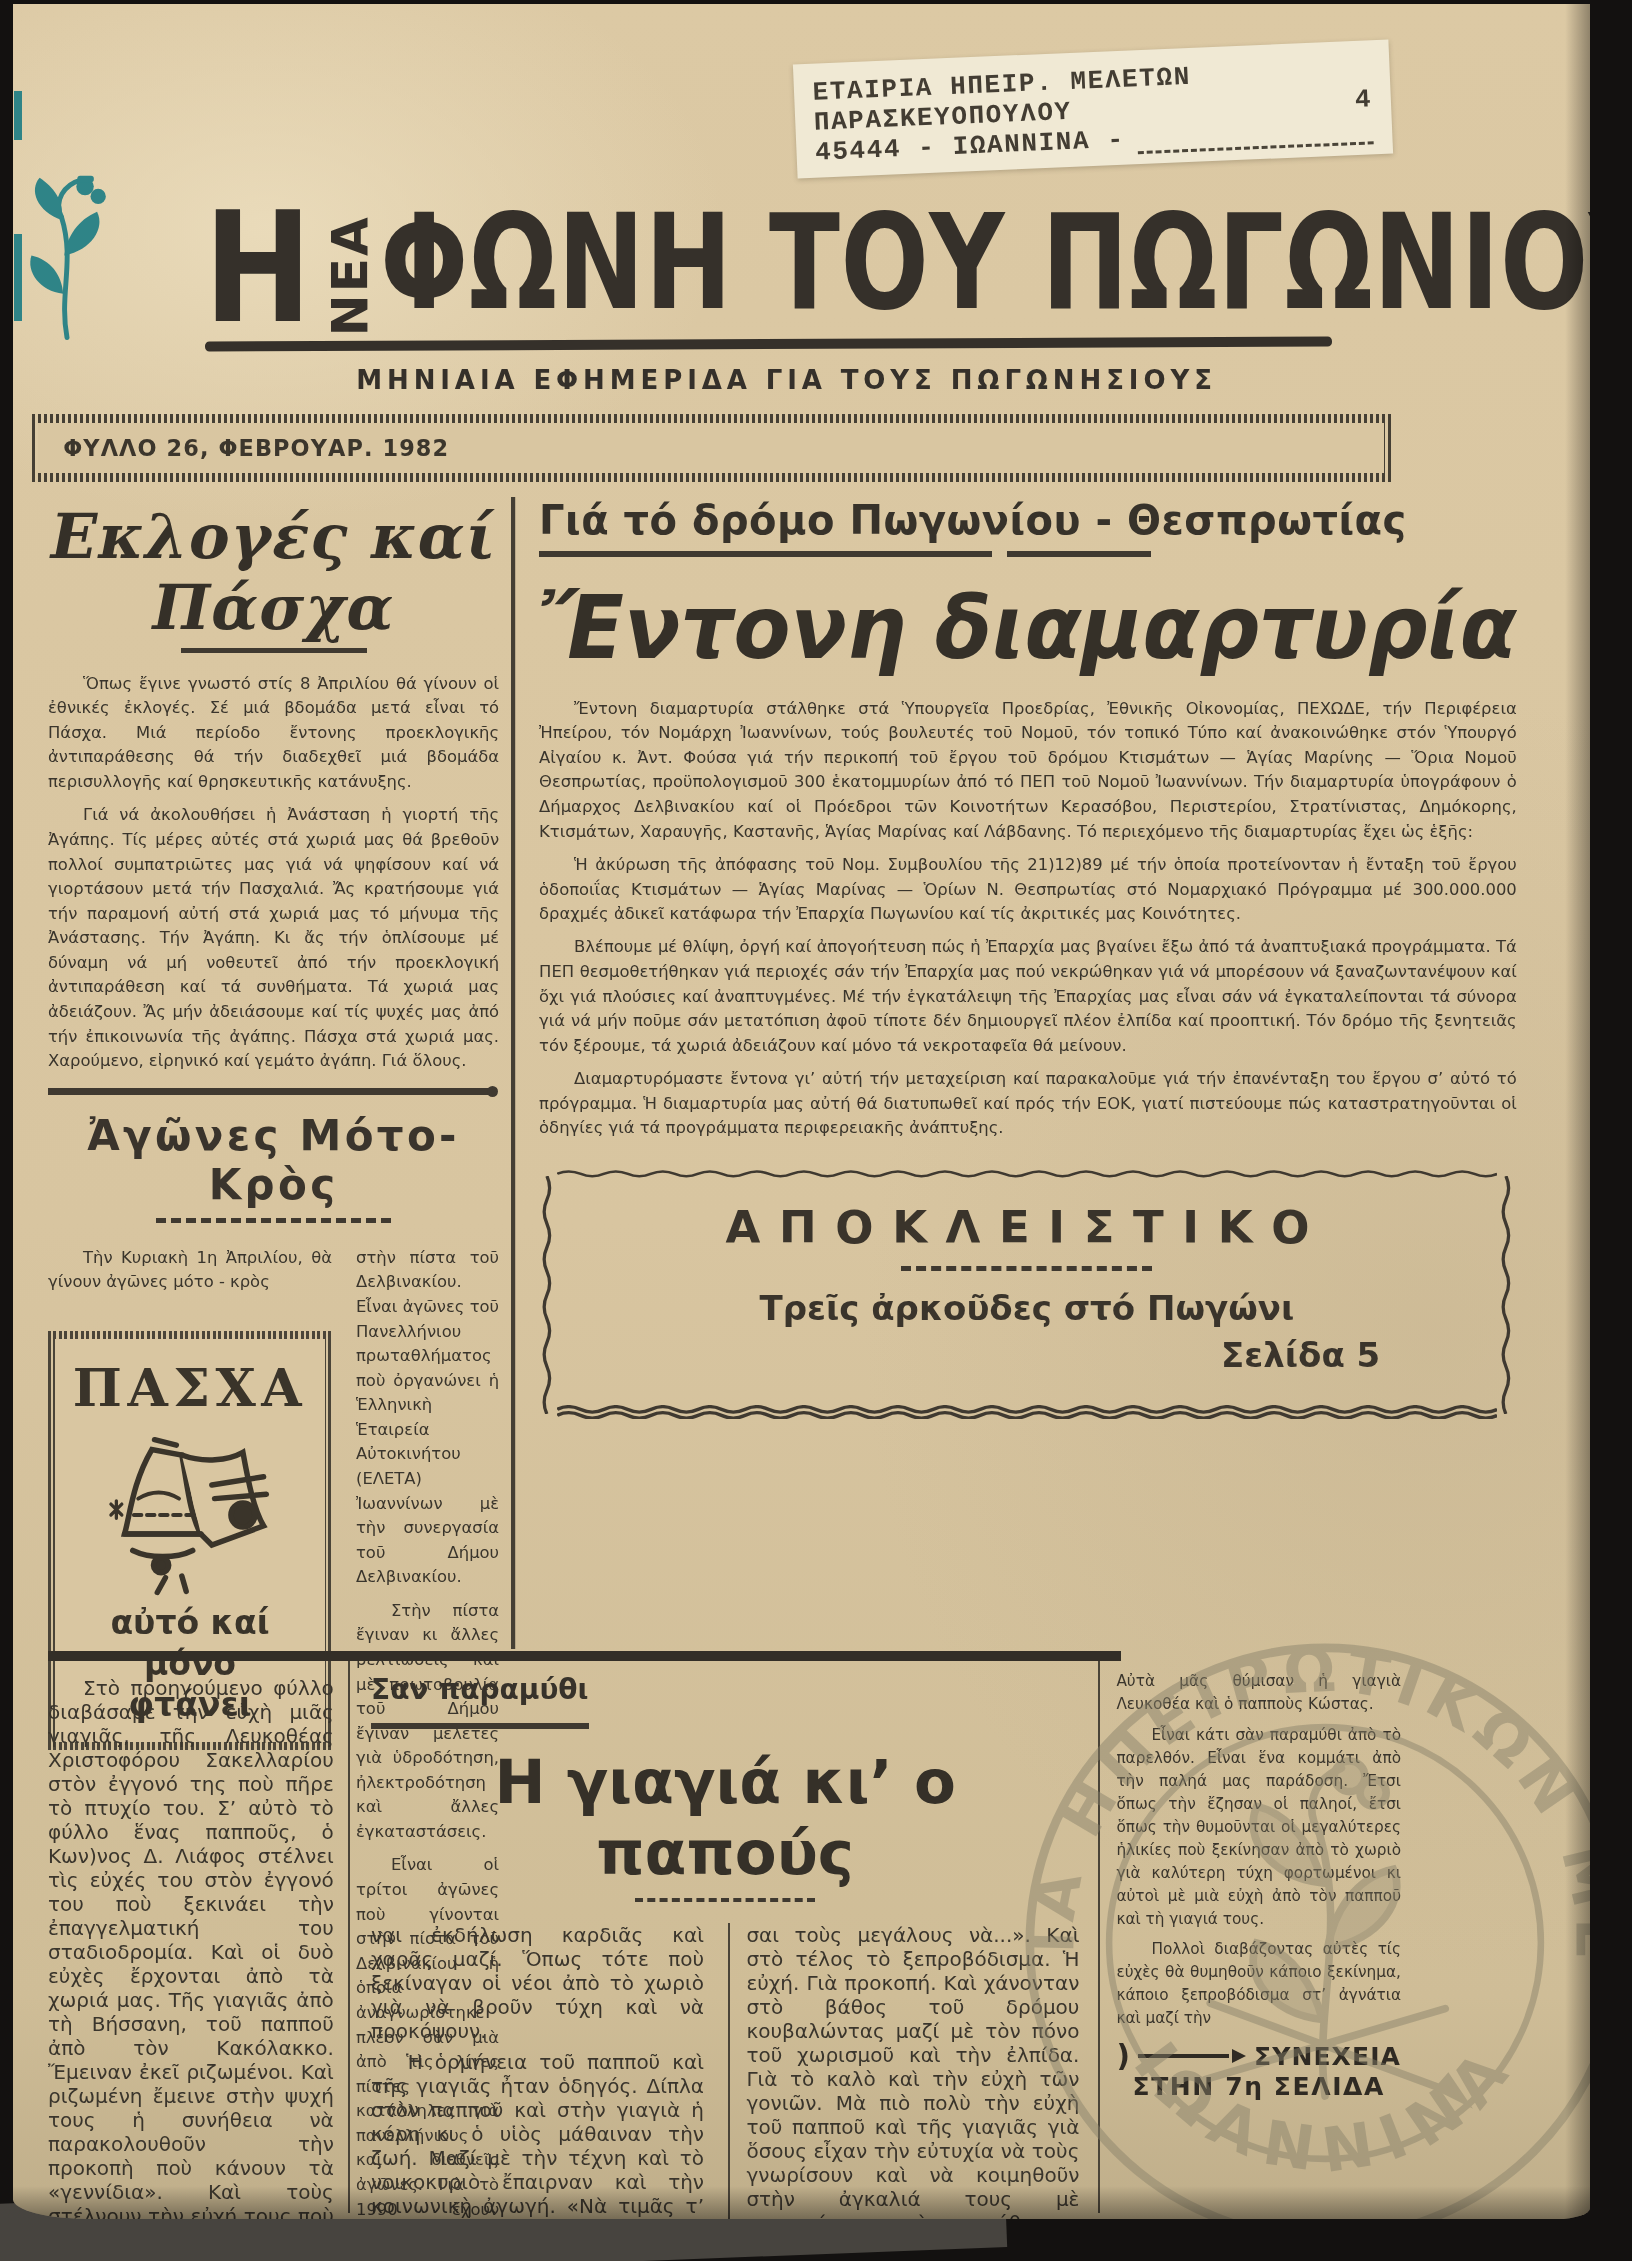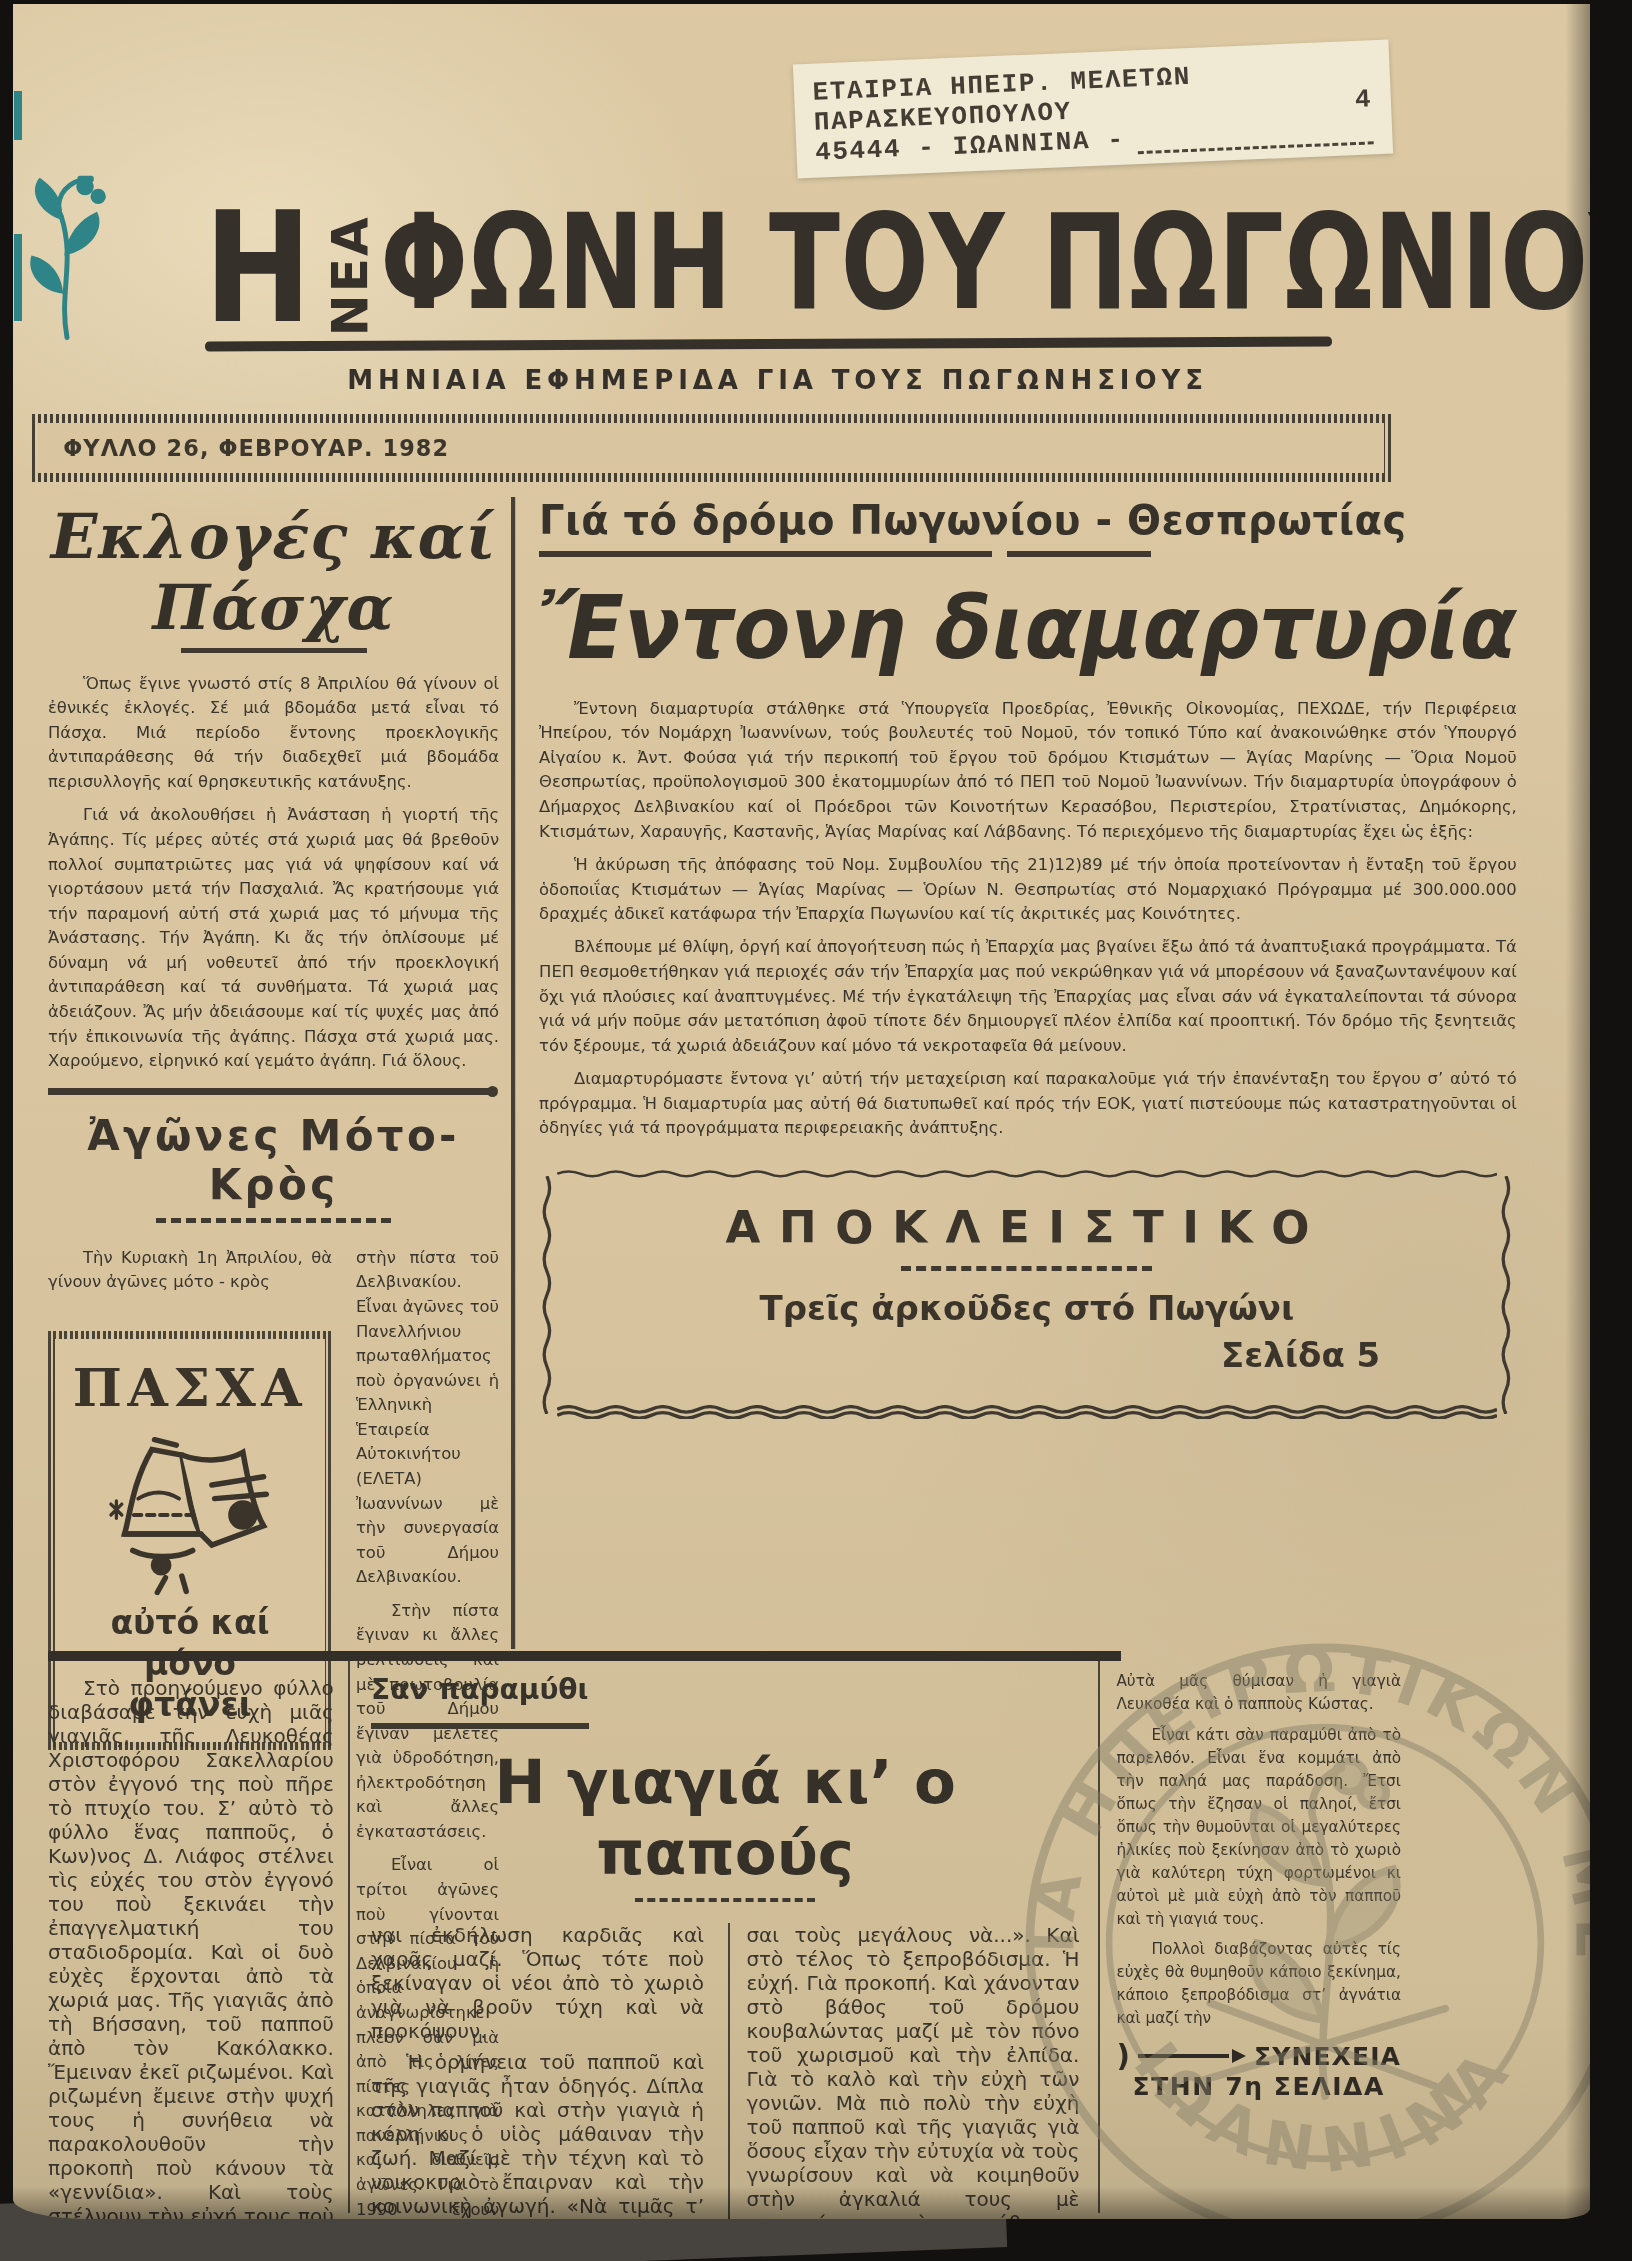--- a/index.html
+++ b/index.html
@@ -42,21 +42,21 @@
   .masthead-row { position:absolute; left:191px; top:149px; width:1143px; height:186px;
     display:flex; align-items:flex-end; }
   .mh-eta { font-size:140px; line-height:.92; font-weight:800; transform:scale(.92,1.1);
     transform-origin:left bottom; color:#35302a; }
   .mh-nea { writing-mode:vertical-rl; transform:rotate(180deg); font-size:50px; font-weight:800;
     letter-spacing:2.2px; color:#35302a; margin:0 1.1px 3.3px 0; }
   .mh-title { font-size:106px; font-weight:800; white-space:nowrap; color:#35302a;
     transform:scale(.98,1.24); transform-origin:left bottom; letter-spacing:0.5px; }
   .mh-rule { position:absolute; left:192px; top:335px; width:1127px; height:9.8px;
     background:#35302a; transform:rotate(-.25deg); border-radius:4.4px; }
-  .mh-sub { position:absolute; left:297px; top:361px; width:935px; text-align:center;
+  .mh-sub { position:absolute; left:306px; top:361px; width:935px; text-align:center;
     font-size:26px; font-weight:800; letter-spacing:4.9px; color:#35302a; }
 
   
   .info-bar-outer { position:absolute; left:18.6px; top:410px; width:1359px; padding:8.7px 6.6px;
     background:repeating-linear-gradient(90deg,#453f34 0 2.7px, rgba(0,0,0,0) 2.7px 6px); }
   .info-bar { background:#d9c6a1; padding:12px 25px; display:flex; justify-content:space-between;
     font-size:22.4px; font-weight:700; letter-spacing:1.1px; color:#3c362c; white-space:nowrap; }
 
   
   .main { position:absolute; left:35px; top:493px; width:1353px; height:1152px; display:flex; }

